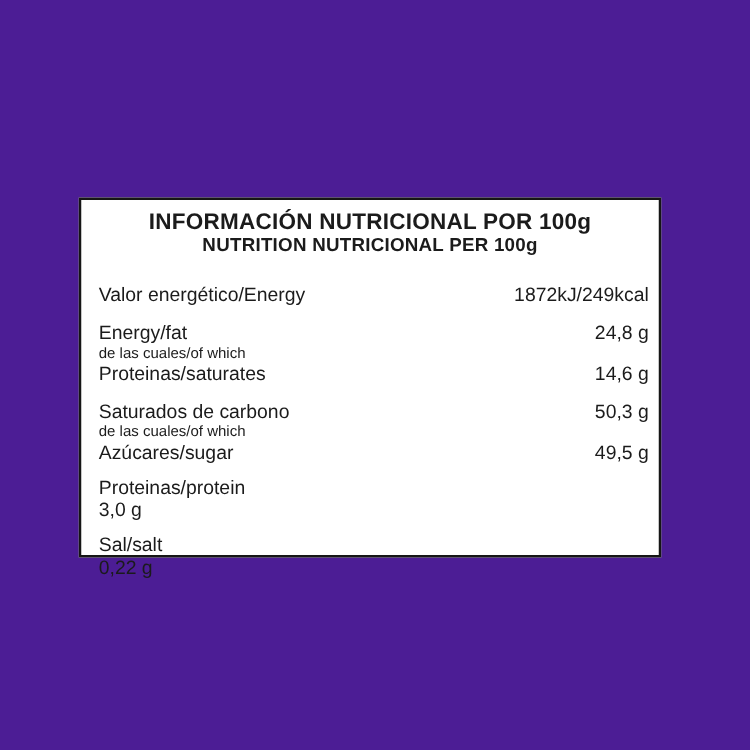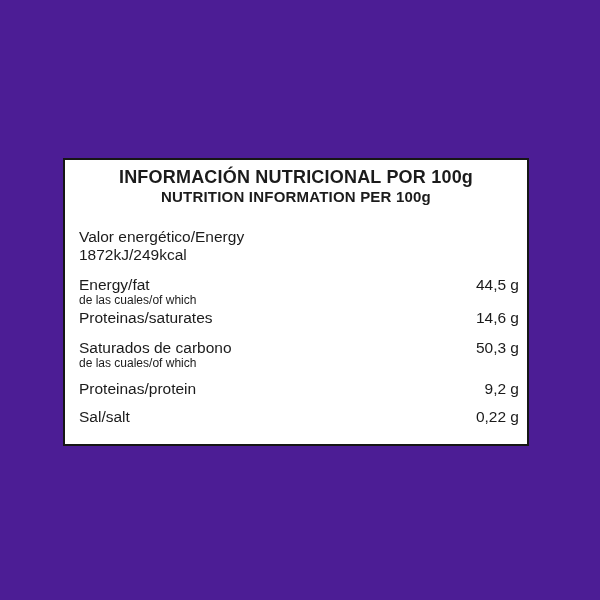--- a/index.html
+++ b/index.html
@@ -51,70 +51,74 @@
     padding-right: 8px;
   }
   .row {
     display: flex;
     justify-content: space-between;
     align-items: baseline;
     font-size: 15.5px;
     line-height: 18px;
     margin-top: 12px;
   }
-  .row.first { margin-top: 0; flex-direction: column; }
+  .row.first { margin-top: 0; }
   .row.after-sub { margin-top: 2px; }
-  .row.mt-10 { margin-top: 10px; }
+  .row.mt-10 { margin-top: 10px; flex-direction: column; }
   .sub {
     font-size: 12px;
     line-height: 14px;
     margin-top: -1px;
   }
   .nm { text-align: left; }
   .val { text-align: left; white-space: nowrap; }
 </style>
 </head>
 <body>
 
 <div class="canvas">
   <div class="label-box">
 
     <div class="header">
       <div class="title">INFORMACIÓN NUTRICIONAL POR 100g</div>
-      <div class="subtitle">NUTRITION INFORMATION PER 100g</div>
+      <div class="subtitle">NUTRITION NUTRICIONAL PER 100g</div>
     </div>
 
     <div class="rows">
 
       <div class="row first">
         <span class="nm">Valor energético/Energy</span>
         <span class="val">1872kJ/249kcal</span>
       </div>
 
       <div class="row">
         <span class="nm">Energy/fat</span>
-        <span class="val">44,5 g</span>
+        <span class="val">24,8 g</span>
       </div>
       <div class="sub">de las cuales/of which</div>
 
       <div class="row after-sub">
         <span class="nm">Proteinas/saturates</span>
         <span class="val">14,6 g</span>
       </div>
 
       <div class="row">
         <span class="nm">Saturados de carbono</span>
         <span class="val">50,3 g</span>
       </div>
       <div class="sub">de las cuales/of which</div>
 
+      <div class="row after-sub">
+        <span class="nm">Azúcares/sugar</span>
+        <span class="val">49,5 g</span>
+      </div>
 
       <div class="row mt-10">
         <span class="nm">Proteinas/protein</span>
-        <span class="val">9,2 g</span>
+        <span class="val">3,0 g</span>
       </div>
 
       <div class="row mt-10">
         <span class="nm">Sal/salt</span>
         <span class="val">0,22 g</span>
       </div>
 
     </div>
   </div>
 </div>

